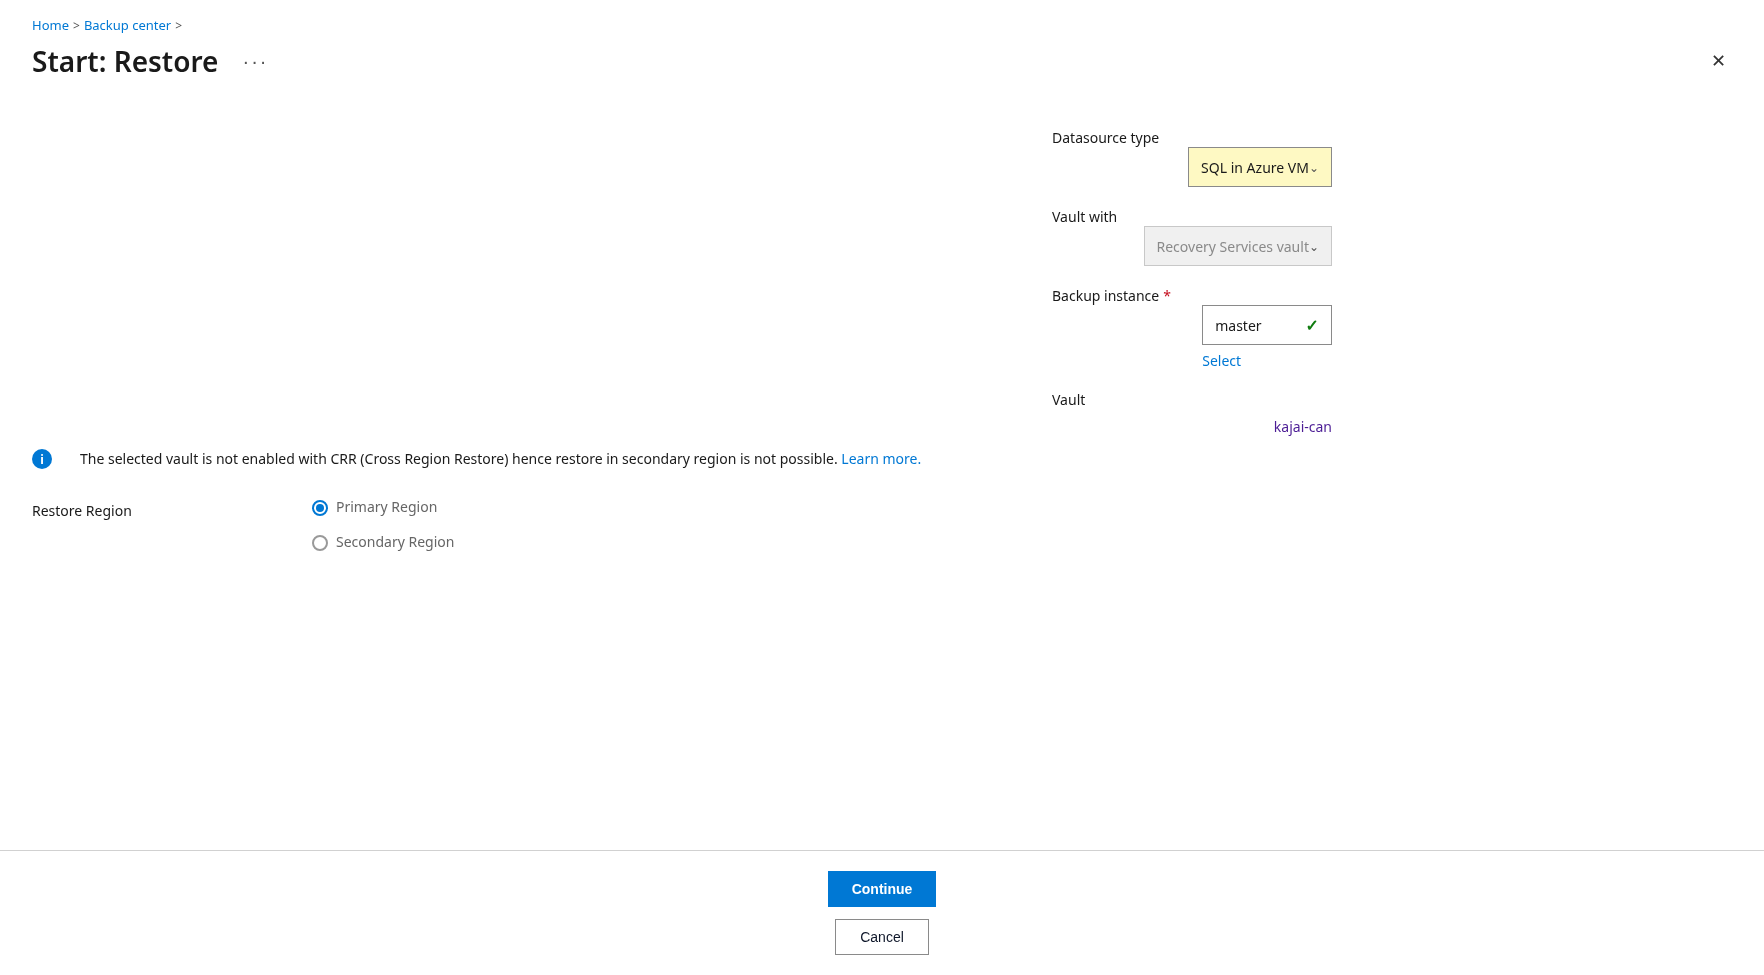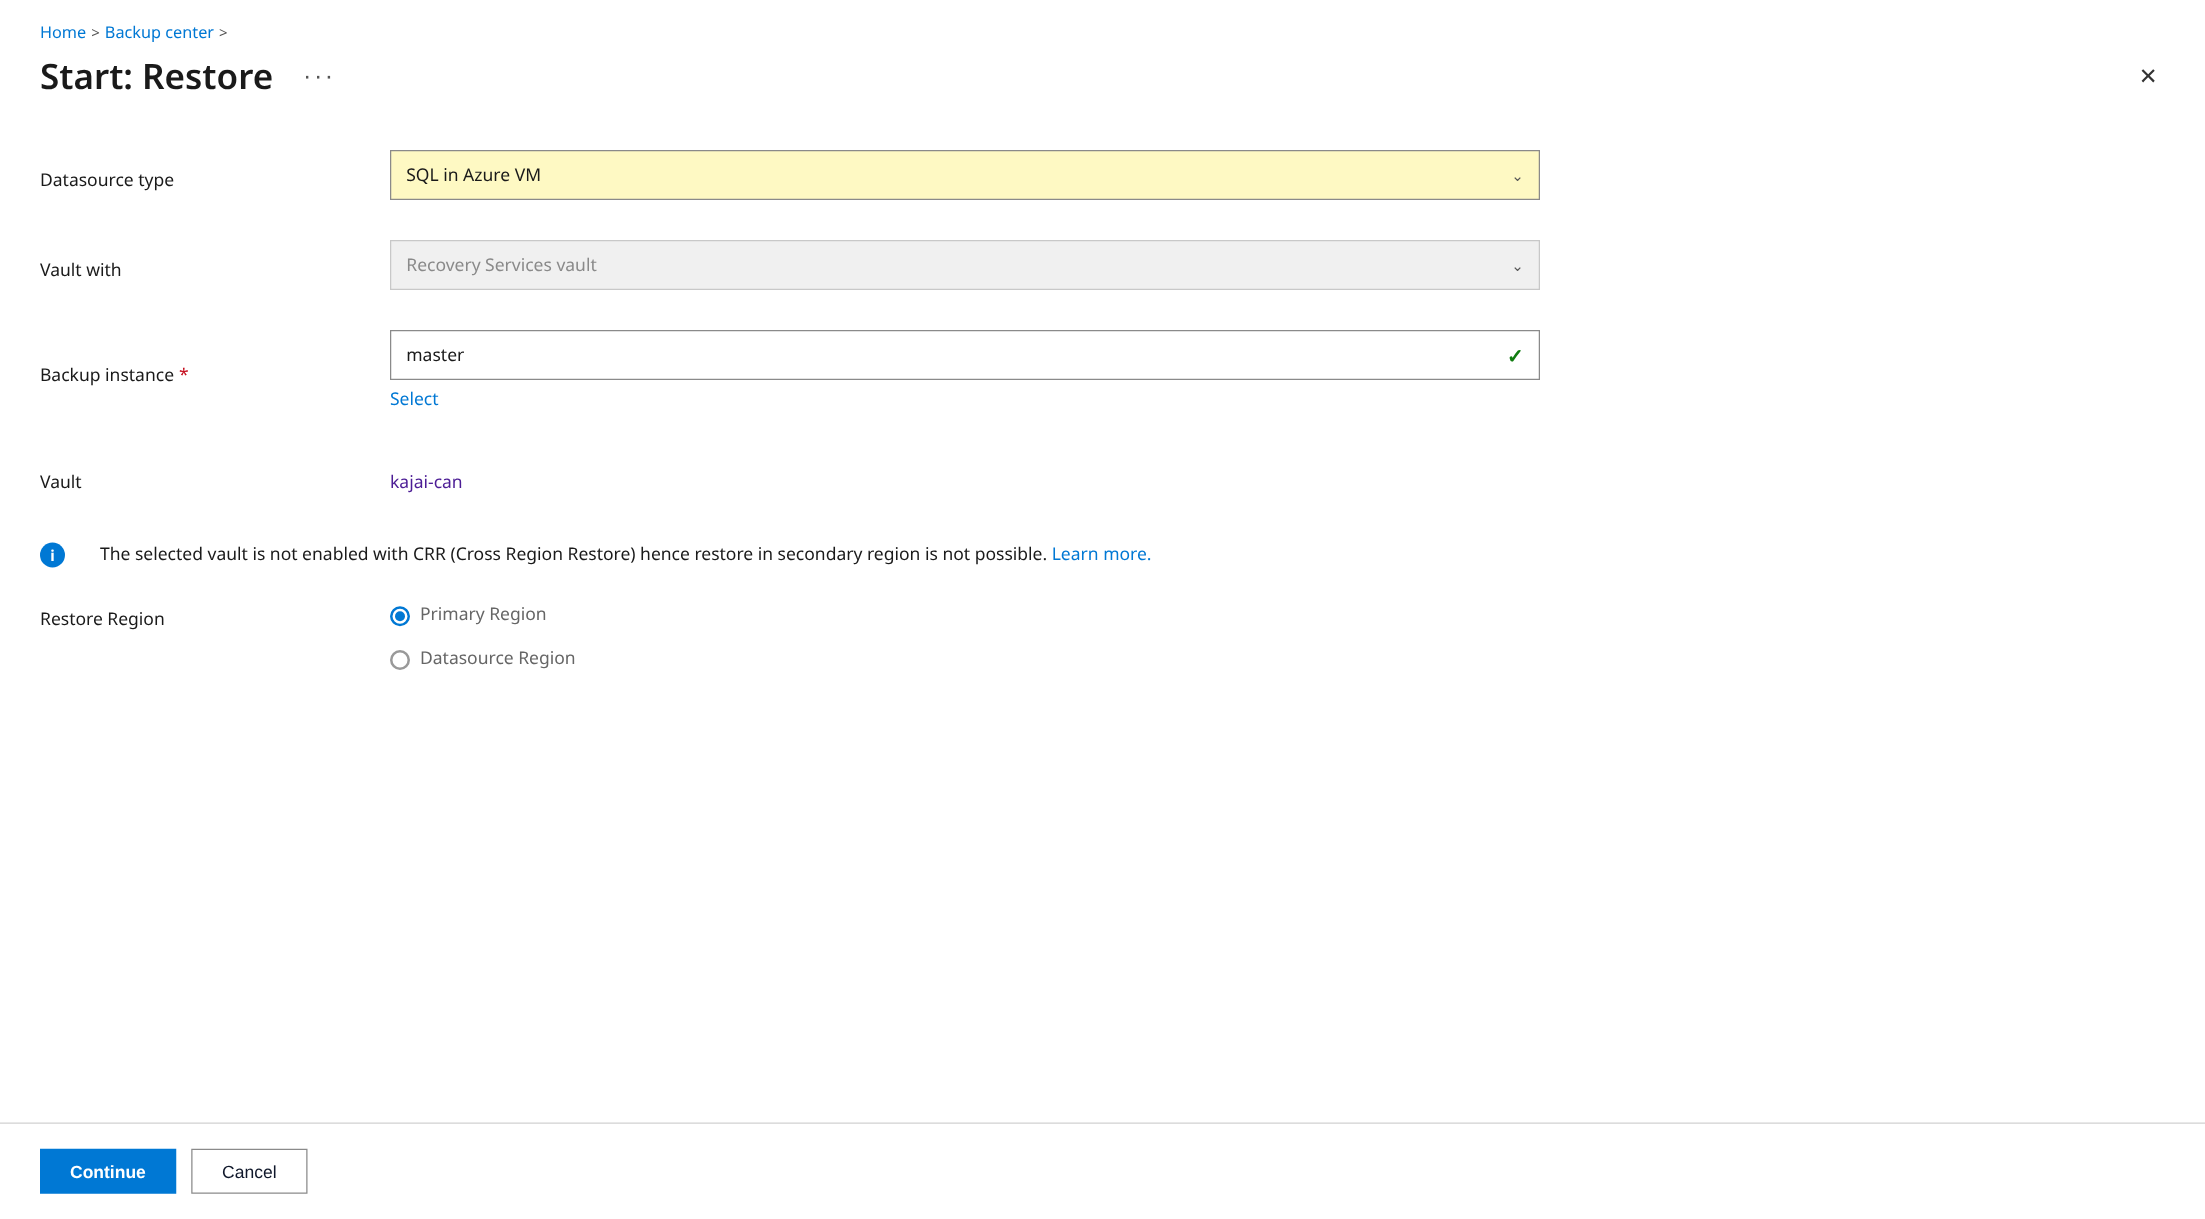--- a/index.html
+++ b/index.html
@@ -75,23 +75,24 @@
     }
     .main-content {
       padding: 32px 32px 0 32px;
       flex: 1;
     }
     .form-section {
       max-width: 1300px;
     }
     .form-row {
       display: flex;
-      align-items: center;
-      margin-bottom: 32px;
+      align-items: flex-end;
+      margin-bottom: 12px;
       min-height: 40px;
+      flex-direction: column;
     }
     .form-label {
       width: 280px;
       min-width: 280px;
       padding-top: 8px;
       font-size: 14px;
       color: #1a1a1a;
       display: flex;
       align-items: center;
       gap: 4px;
@@ -237,20 +238,21 @@
       font-size: 14px;
       color: #666;
     }
     .footer-bar {
       border-top: 1px solid #d1d1d1;
       padding: 20px 32px;
       display: flex;
       align-items: center;
       gap: 12px;
       margin-top: auto;
+      flex-direction: column;
     }
     .btn-continue {
       background: #0078d4;
       color: #fff;
       border: none;
       padding: 8px 24px;
       font-size: 14px;
       font-weight: 600;
       cursor: pointer;
       height: 36px;
@@ -348,21 +350,21 @@
         <div class="restore-region-label">Restore Region</div>
         <div class="radio-group">
           <div class="radio-option">
             <div class="radio-input selected">
             </div>
             <span class="radio-label">Primary Region</span>
           </div>
           <div class="radio-option">
             <div class="radio-input">
             </div>
-            <span class="radio-label">Datasource Region</span>
+            <span class="radio-label">Secondary Region</span>
           </div>
         </div>
       </div>
 
     </div>
     <div class="spacer"></div>
   </div>
 
   <div class="footer-bar">
     <button class="btn-continue">Continue</button>

